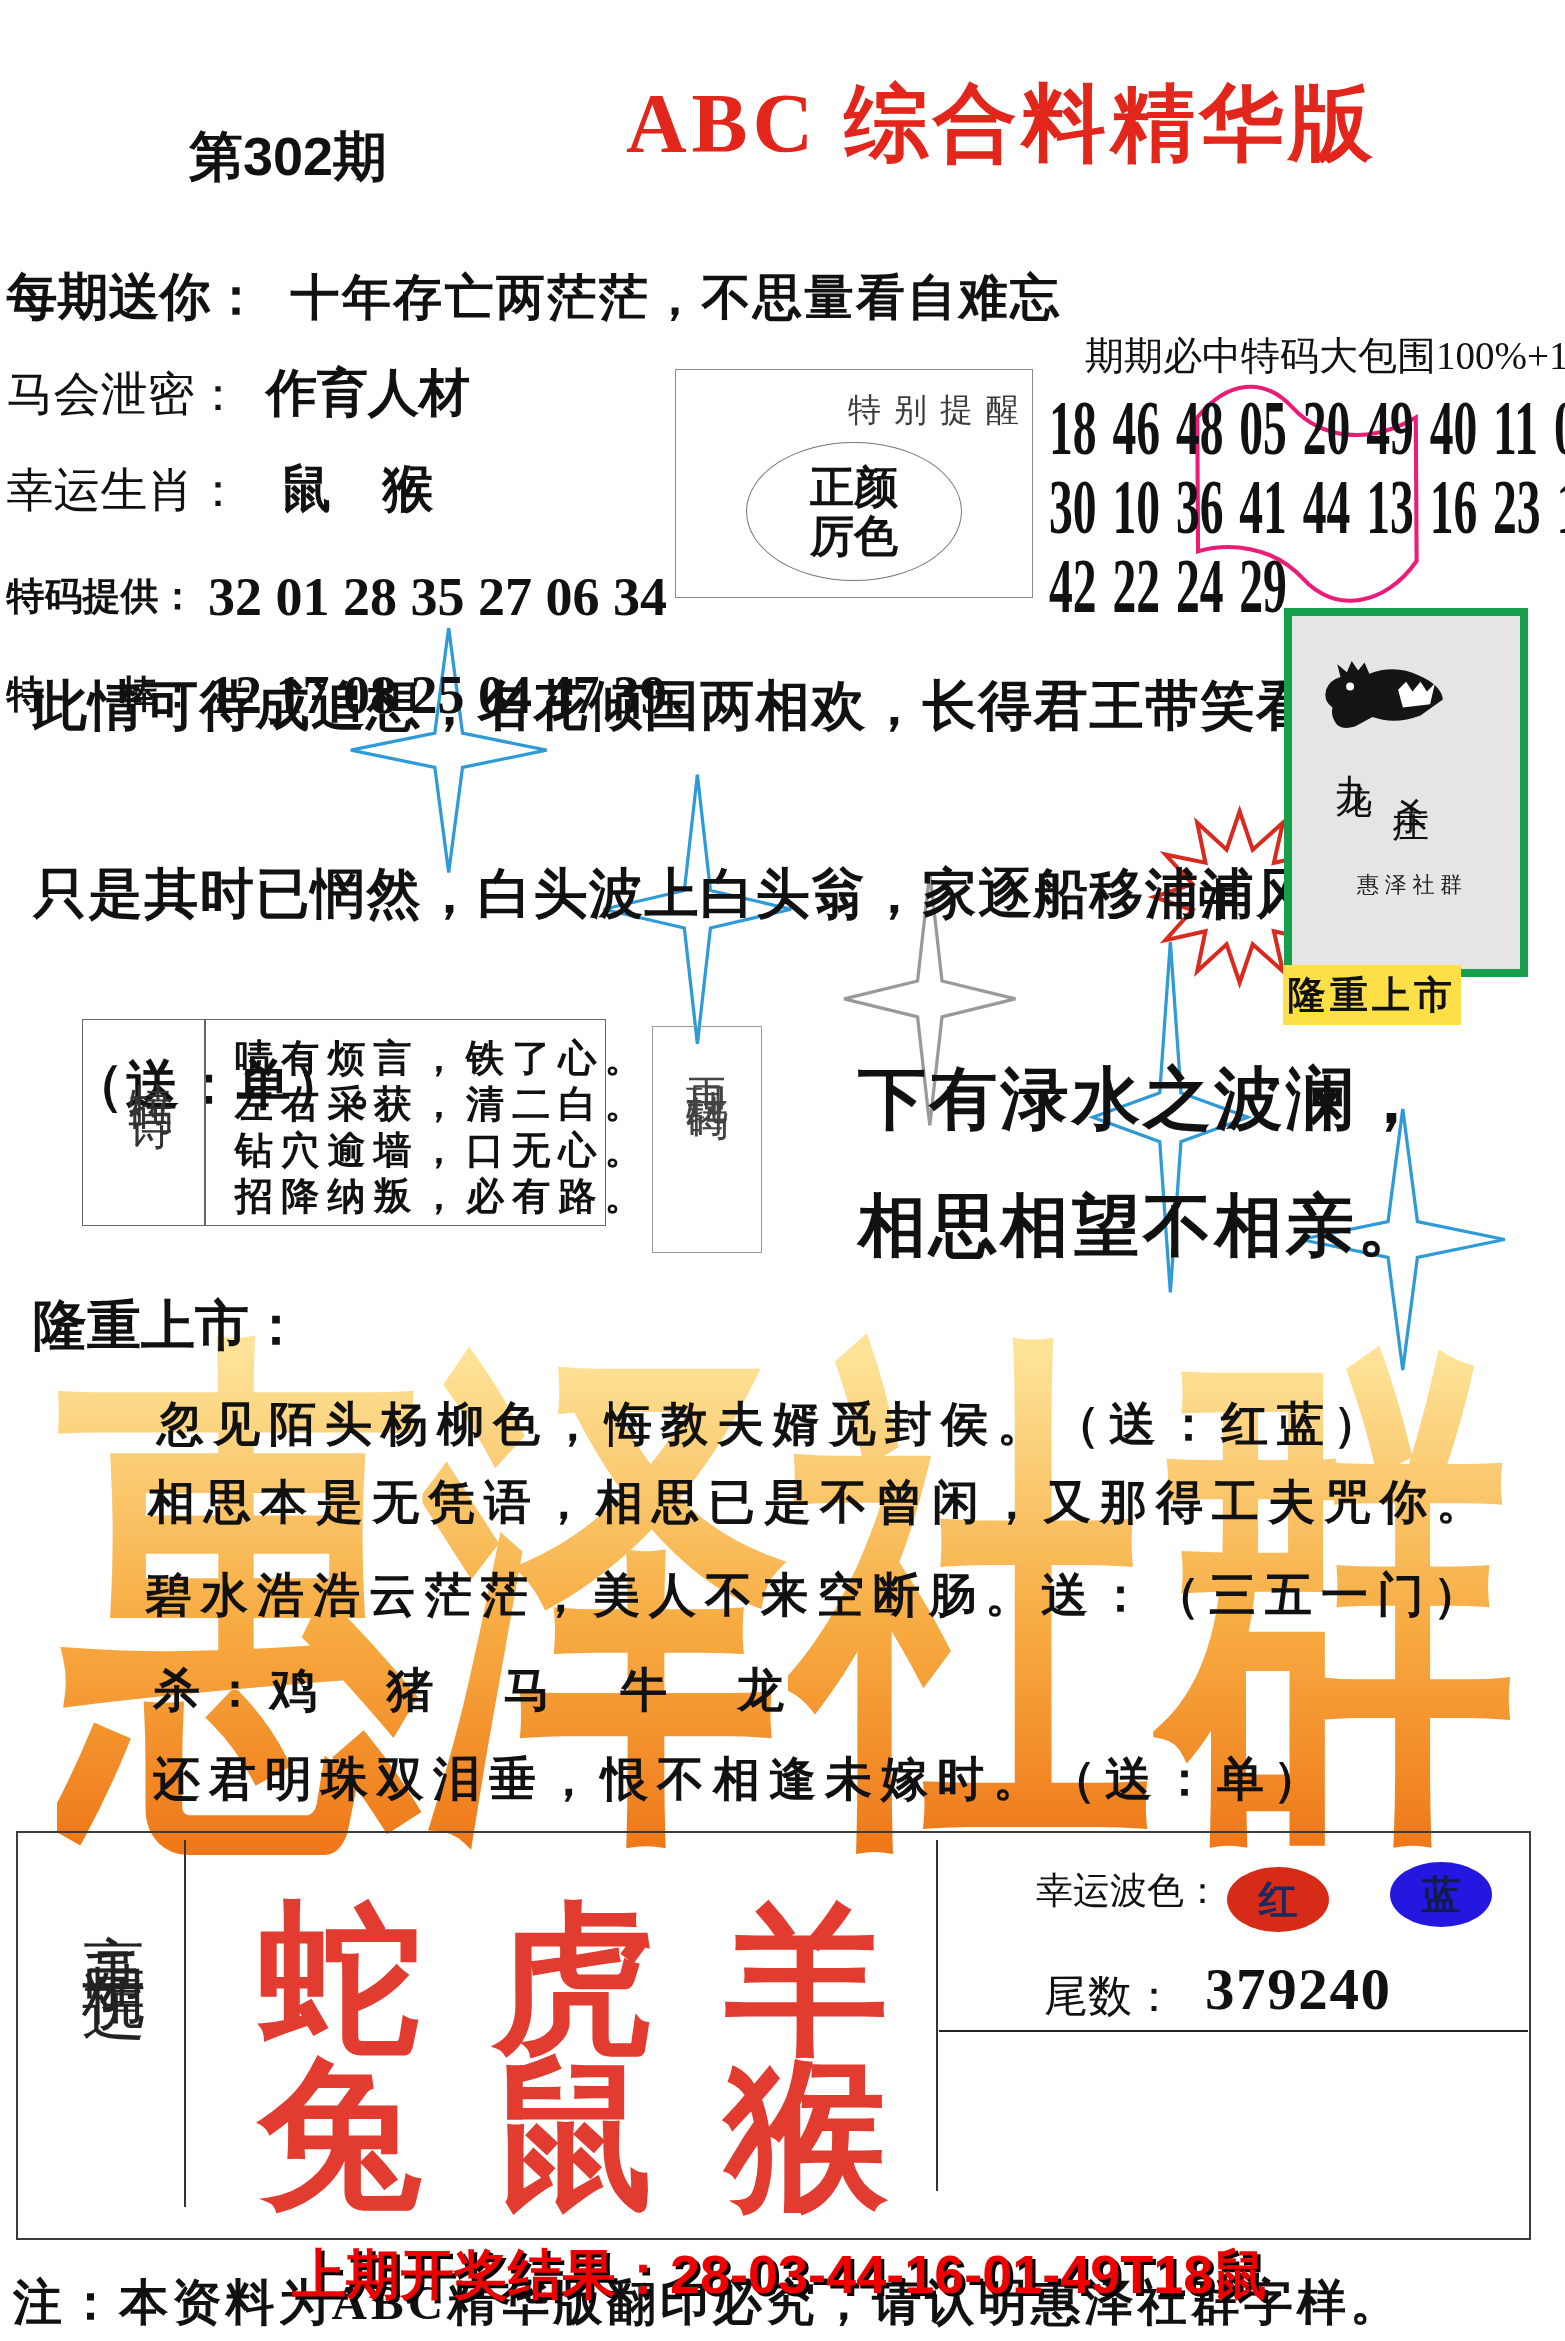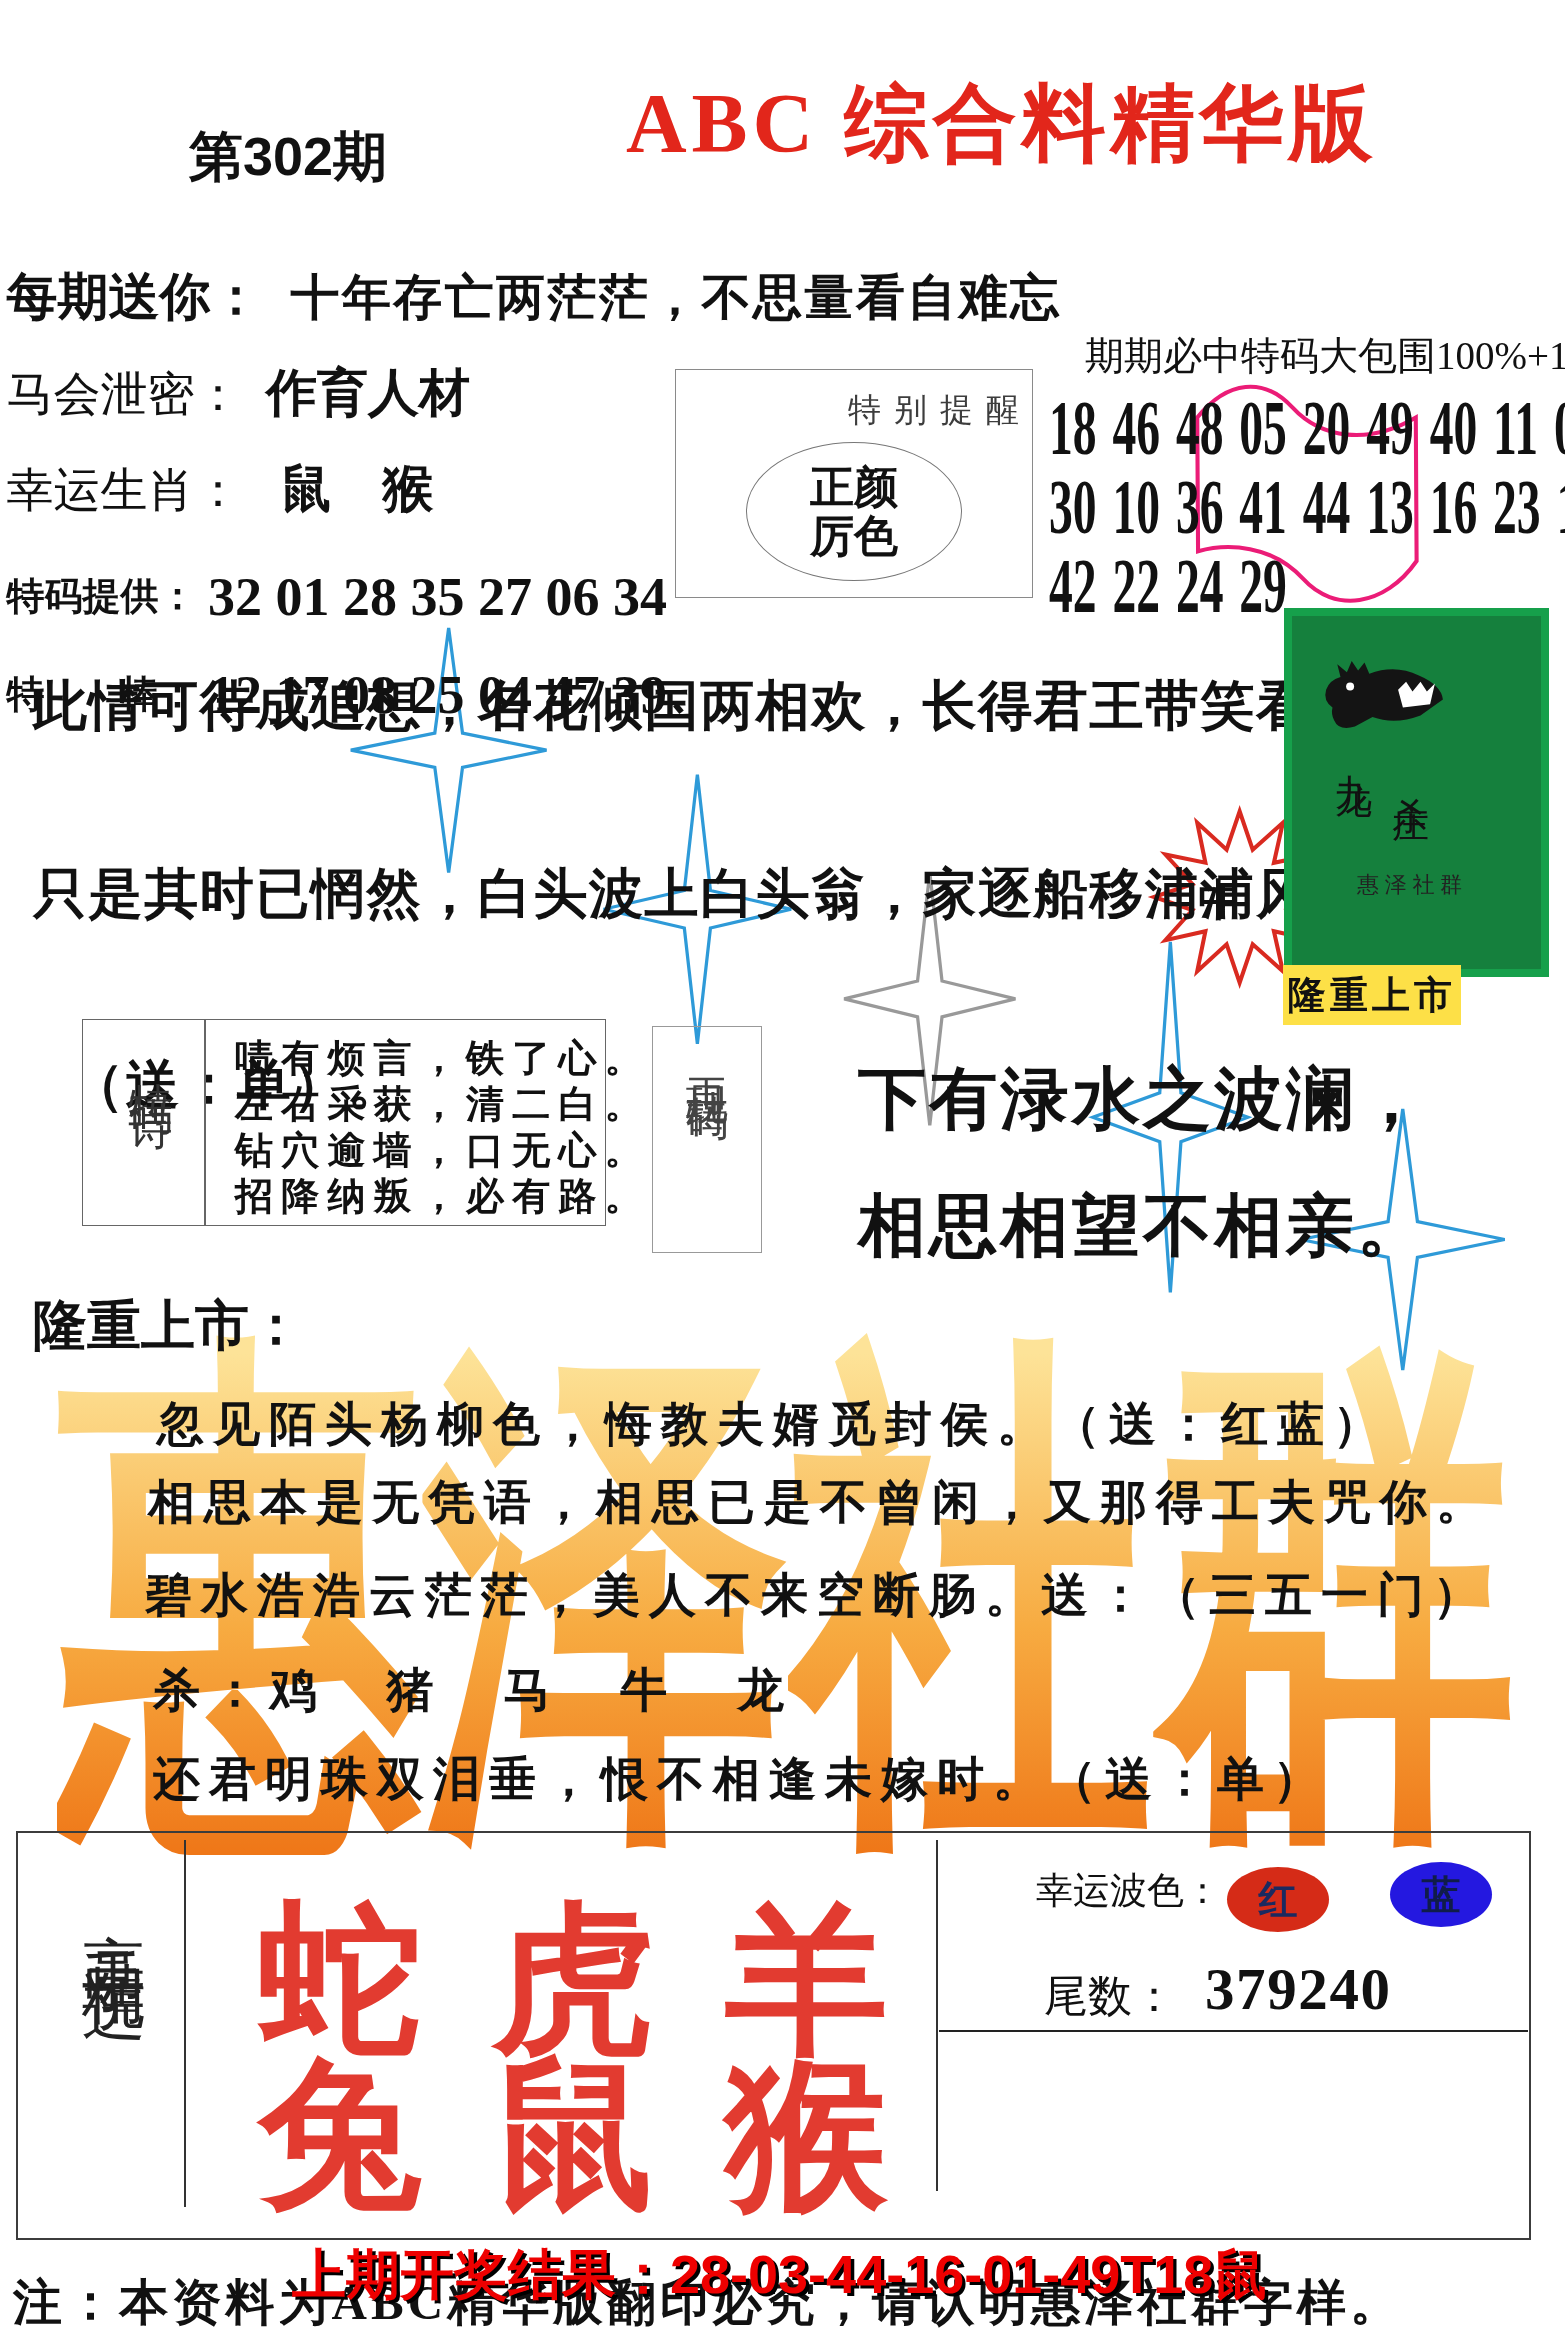--- a/index.html
+++ b/index.html
@@ -66,21 +66,21 @@
   .pl1{left:157px;top:1393px}.pl2{left:148px;top:1471px}.pl3{left:145px;top:1564px}
   .pl4{left:153px;top:1659px;letter-spacing:11.4px}.pl5{left:153px;top:1748px}
 
   
   .wmark{left:57px;top:1326px;display:flex;font-size:522px;line-height:1.05;
          transform:scaleX(0.70);transform-origin:0 0;z-index:0;font-weight:bold;}
   .wmark span{background:linear-gradient(180deg,#fde398 5%,#f7ab41 55%,#ee7214 100%);
               -webkit-background-clip:text;background-clip:text;color:transparent;}
 
   
-  .greenbox{left:1284px;top:608px;width:228px;height:353px;border:8.2px solid #16a04b;background:#15803d;padding-left:21px;}
+  .greenbox{left:1284px;top:608px;width:228px;height:353px;border:8.2px solid #16a04b;background:#e5e5e5;}
   .greenbox .col1{position:absolute;left:36px;top:129px;font-size:37px;letter-spacing:6.5px;}
   .greenbox .col2{position:absolute;left:93px;top:152px;font-size:37px;letter-spacing:6.5px;}
   .greenbox .brand{position:absolute;left:65px;top:254px;font-size:22px;letter-spacing:5.7px;color:#222;}
   .banner{left:1283px;top:965px;width:178px;height:60px;background:#fde047;text-align:center;
           line-height:60px;font-size:38px;font-weight:bold;letter-spacing:4.1px;}
 
   
   .mbox{left:16.3px;top:1831px;width:1511px;height:405px;border:2.4px solid #3c3c3c;}
   .vline1{left:184px;top:1840px;width:2.4px;height:367px;background:#333;}
   .vline2{left:936px;top:1840px;width:2.4px;height:351px;background:#333;}

